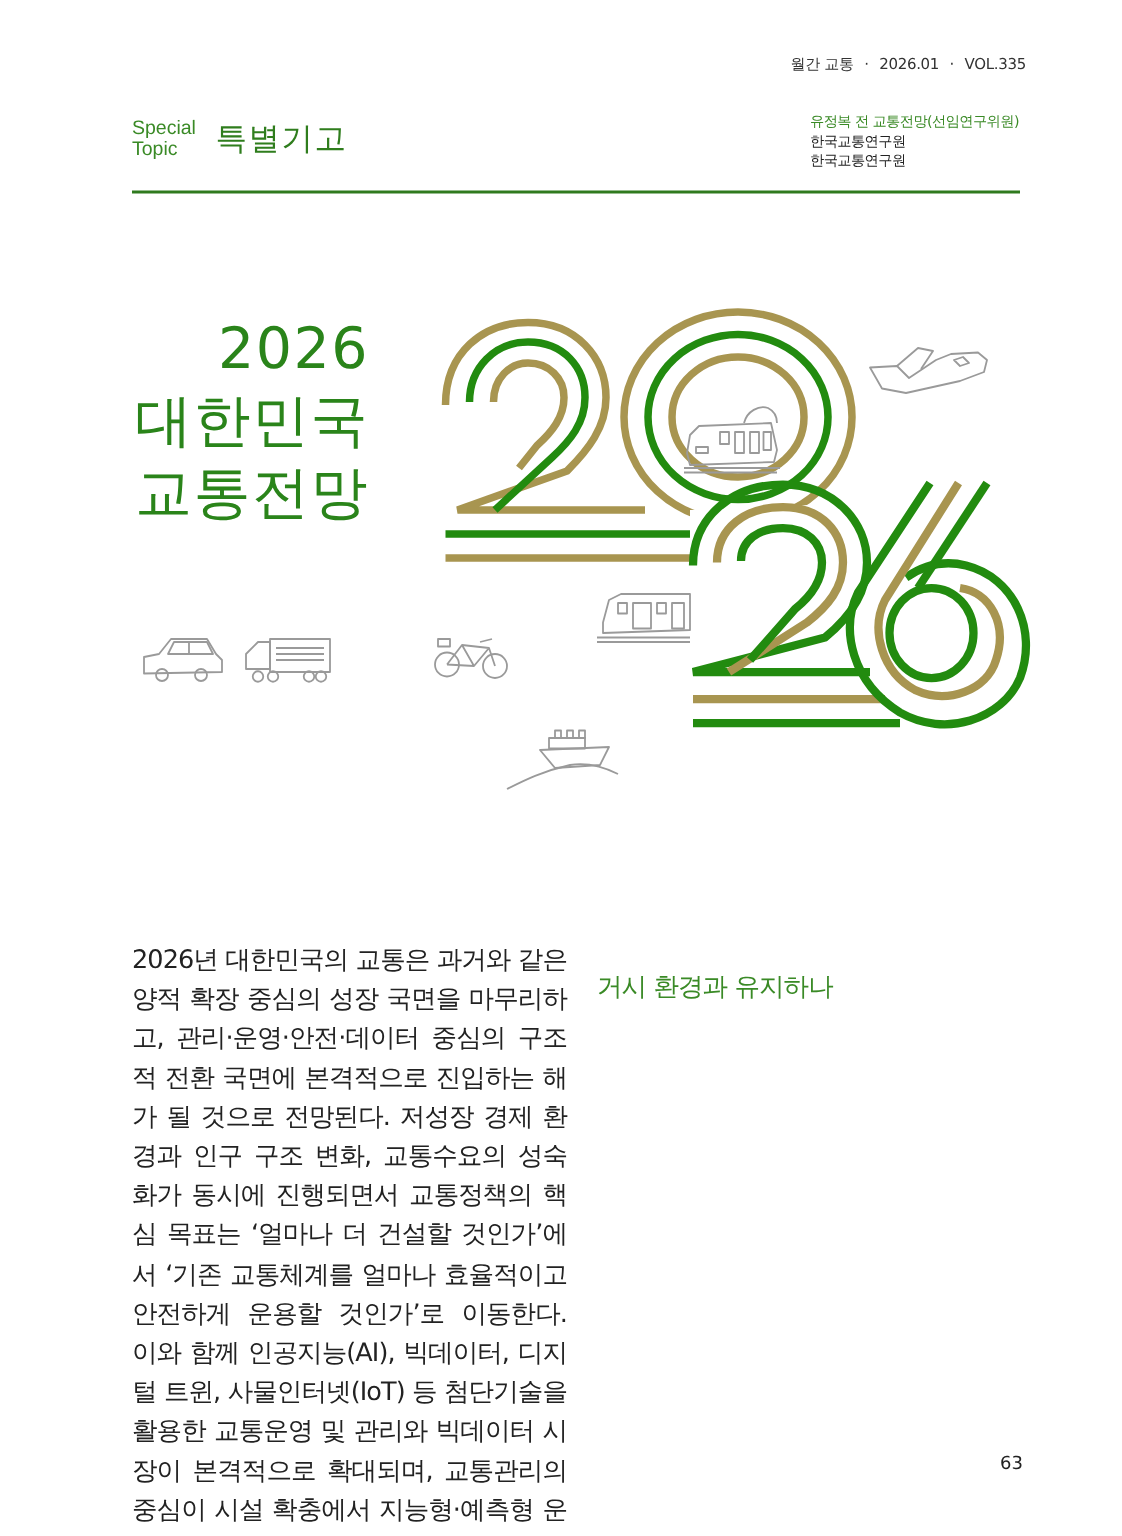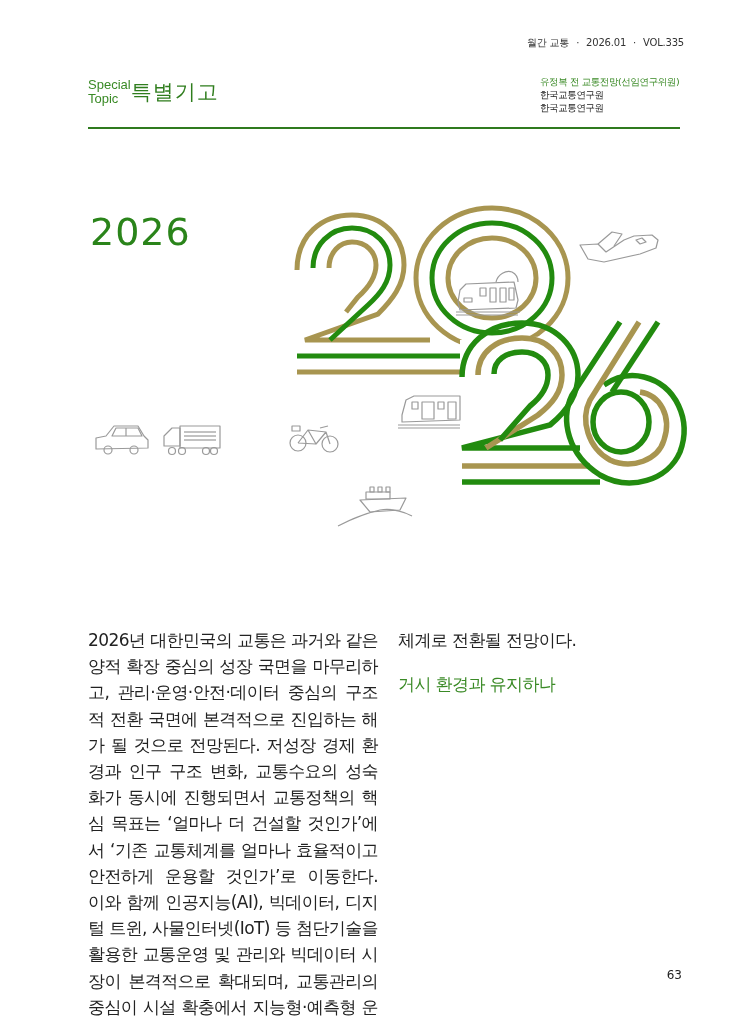--- a/index.html
+++ b/index.html
@@ -7,21 +7,21 @@
   body { position: relative; font-family: "DejaVu Sans", "Liberation Sans", sans-serif; color: #222; }
 
   .running-head {
     position: absolute; top: 36px; right: 64px;
     font-size: 10px; color: #333; letter-spacing: -0.2px; margin-left: 32px;
   }
   .running-head .sep { margin: 0 4px; }
 
   .section-label {
     position: absolute; top: 78px; left: 88px;
-    display: flex; align-items: center; gap: 0;
+    display: flex; align-items: center; gap: 13px;
   }
   .section-label .en {
     font-family: "Liberation Sans", sans-serif;
     font-size: 13px; line-height: 14px; color: #3a8a26;
   }
   .section-label .ko {
     font-size: 21px; color: #2f7d1d; letter-spacing: 1px;
   }
 
   .byline {
@@ -183,24 +183,25 @@
         <rect x="378" y="487" width="4" height="5"></rect>
         <rect x="386" y="487" width="4" height="5"></rect>
         <path d="M338 526 C350 520 362 514 380 510 C392 508 404 512 412 516"></path>
       </g>
     </g>
   </svg>
 </div>
 
 <div class="title-block">
   <div>2026</div>
+  <div>대한민국</div>
+  <div>교통전망</div>
 </div>
 
 <div class="body-col col-left">
   <p>2026년 대한민국의 교통은 과거와 같은 양적 확장 중심의 성장 국면을 마무리하고, 관리·운영·안전·데이터 중심의 구조적 전환 국면에 본격적으로 진입하는 해가 될 것으로 전망된다. 저성장 경제 환경과 인구 구조 변화, 교통수요의 성숙화가 동시에 진행되면서 교통정책의 핵심 목표는 ‘얼마나 더 건설할 것인가’에서 ‘기존 교통체계를 얼마나 효율적이고 안전하게 운용할 것인가’로 이동한다. 이와 함께 인공지능(AI), 빅데이터, 디지털 트윈, 사물인터넷(IoT) 등 첨단기술을 활용한 교통운영 및 관리와 빅데이터 시장이 본격적으로 확대되며, 교통관리의 중심이 시설 확충에서 지능형·예측형 운영</p>
 </div>
 
 <div class="body-col col-right">
-  <p>체계로 전환될 전망이다.</p>
   <p class="subhead">거시 환경과 유지하나</p>
 </div>
 
 <div class="page-number">63</div>
 
 </body></html>

